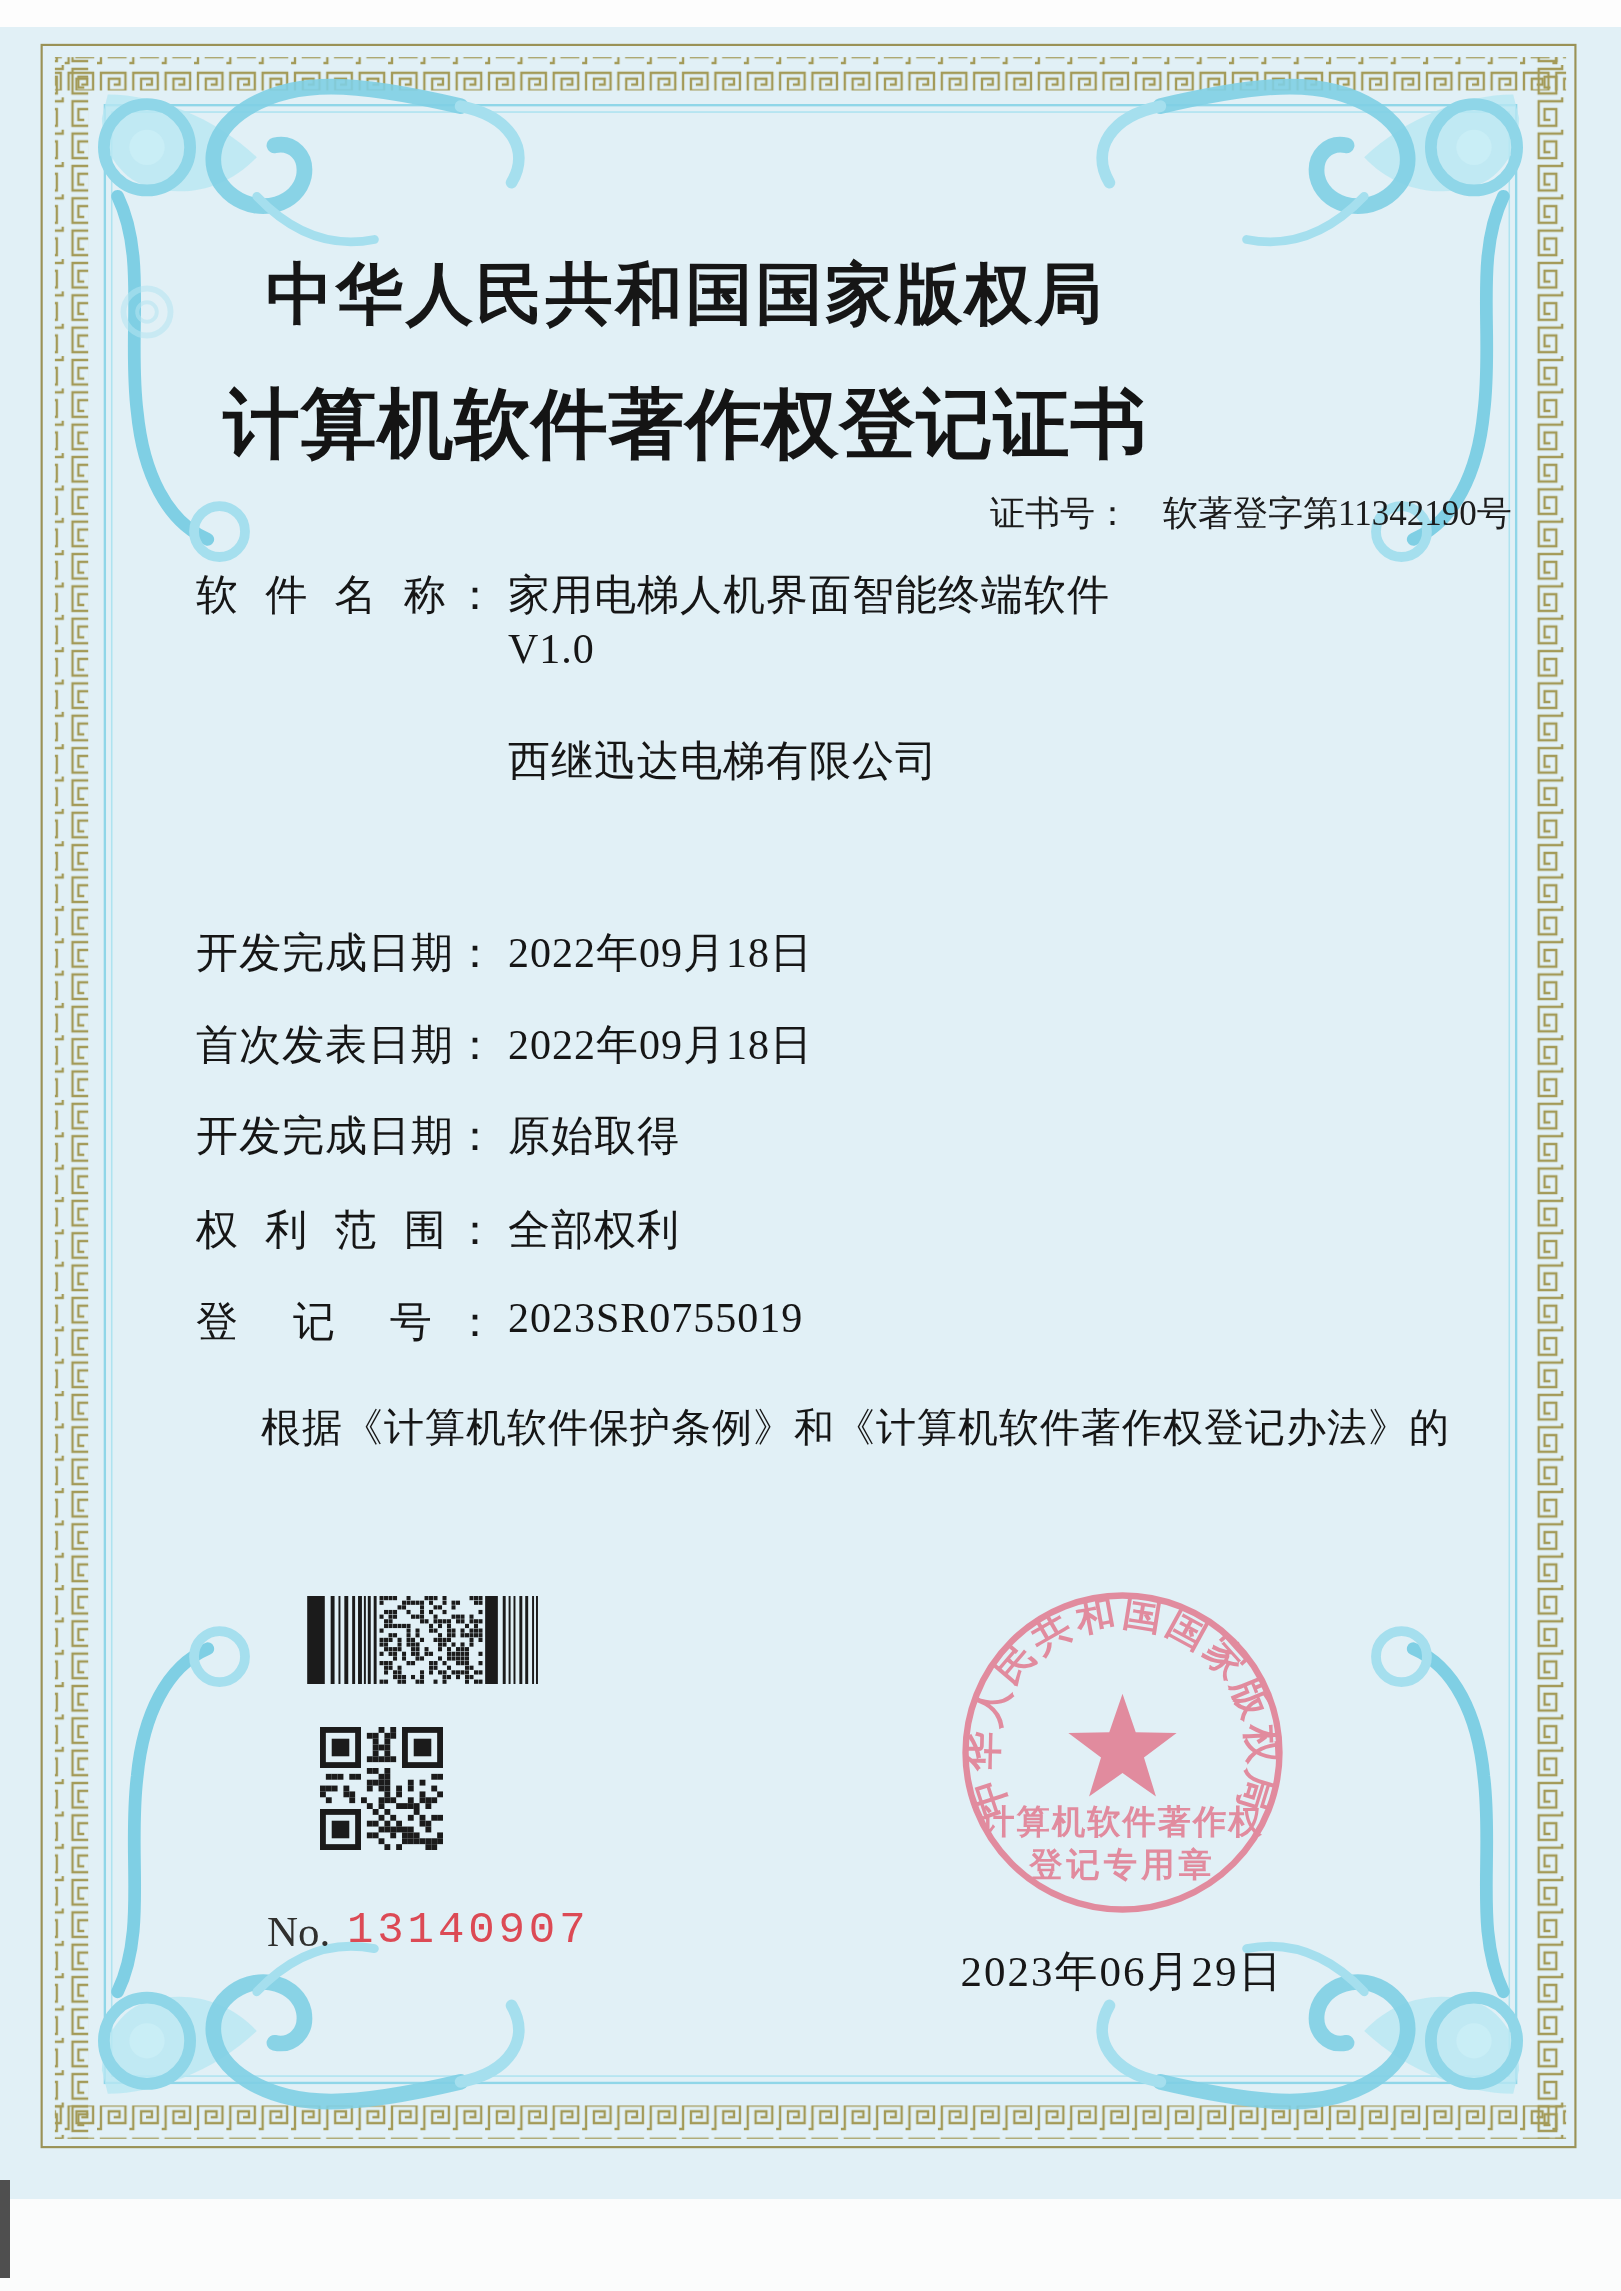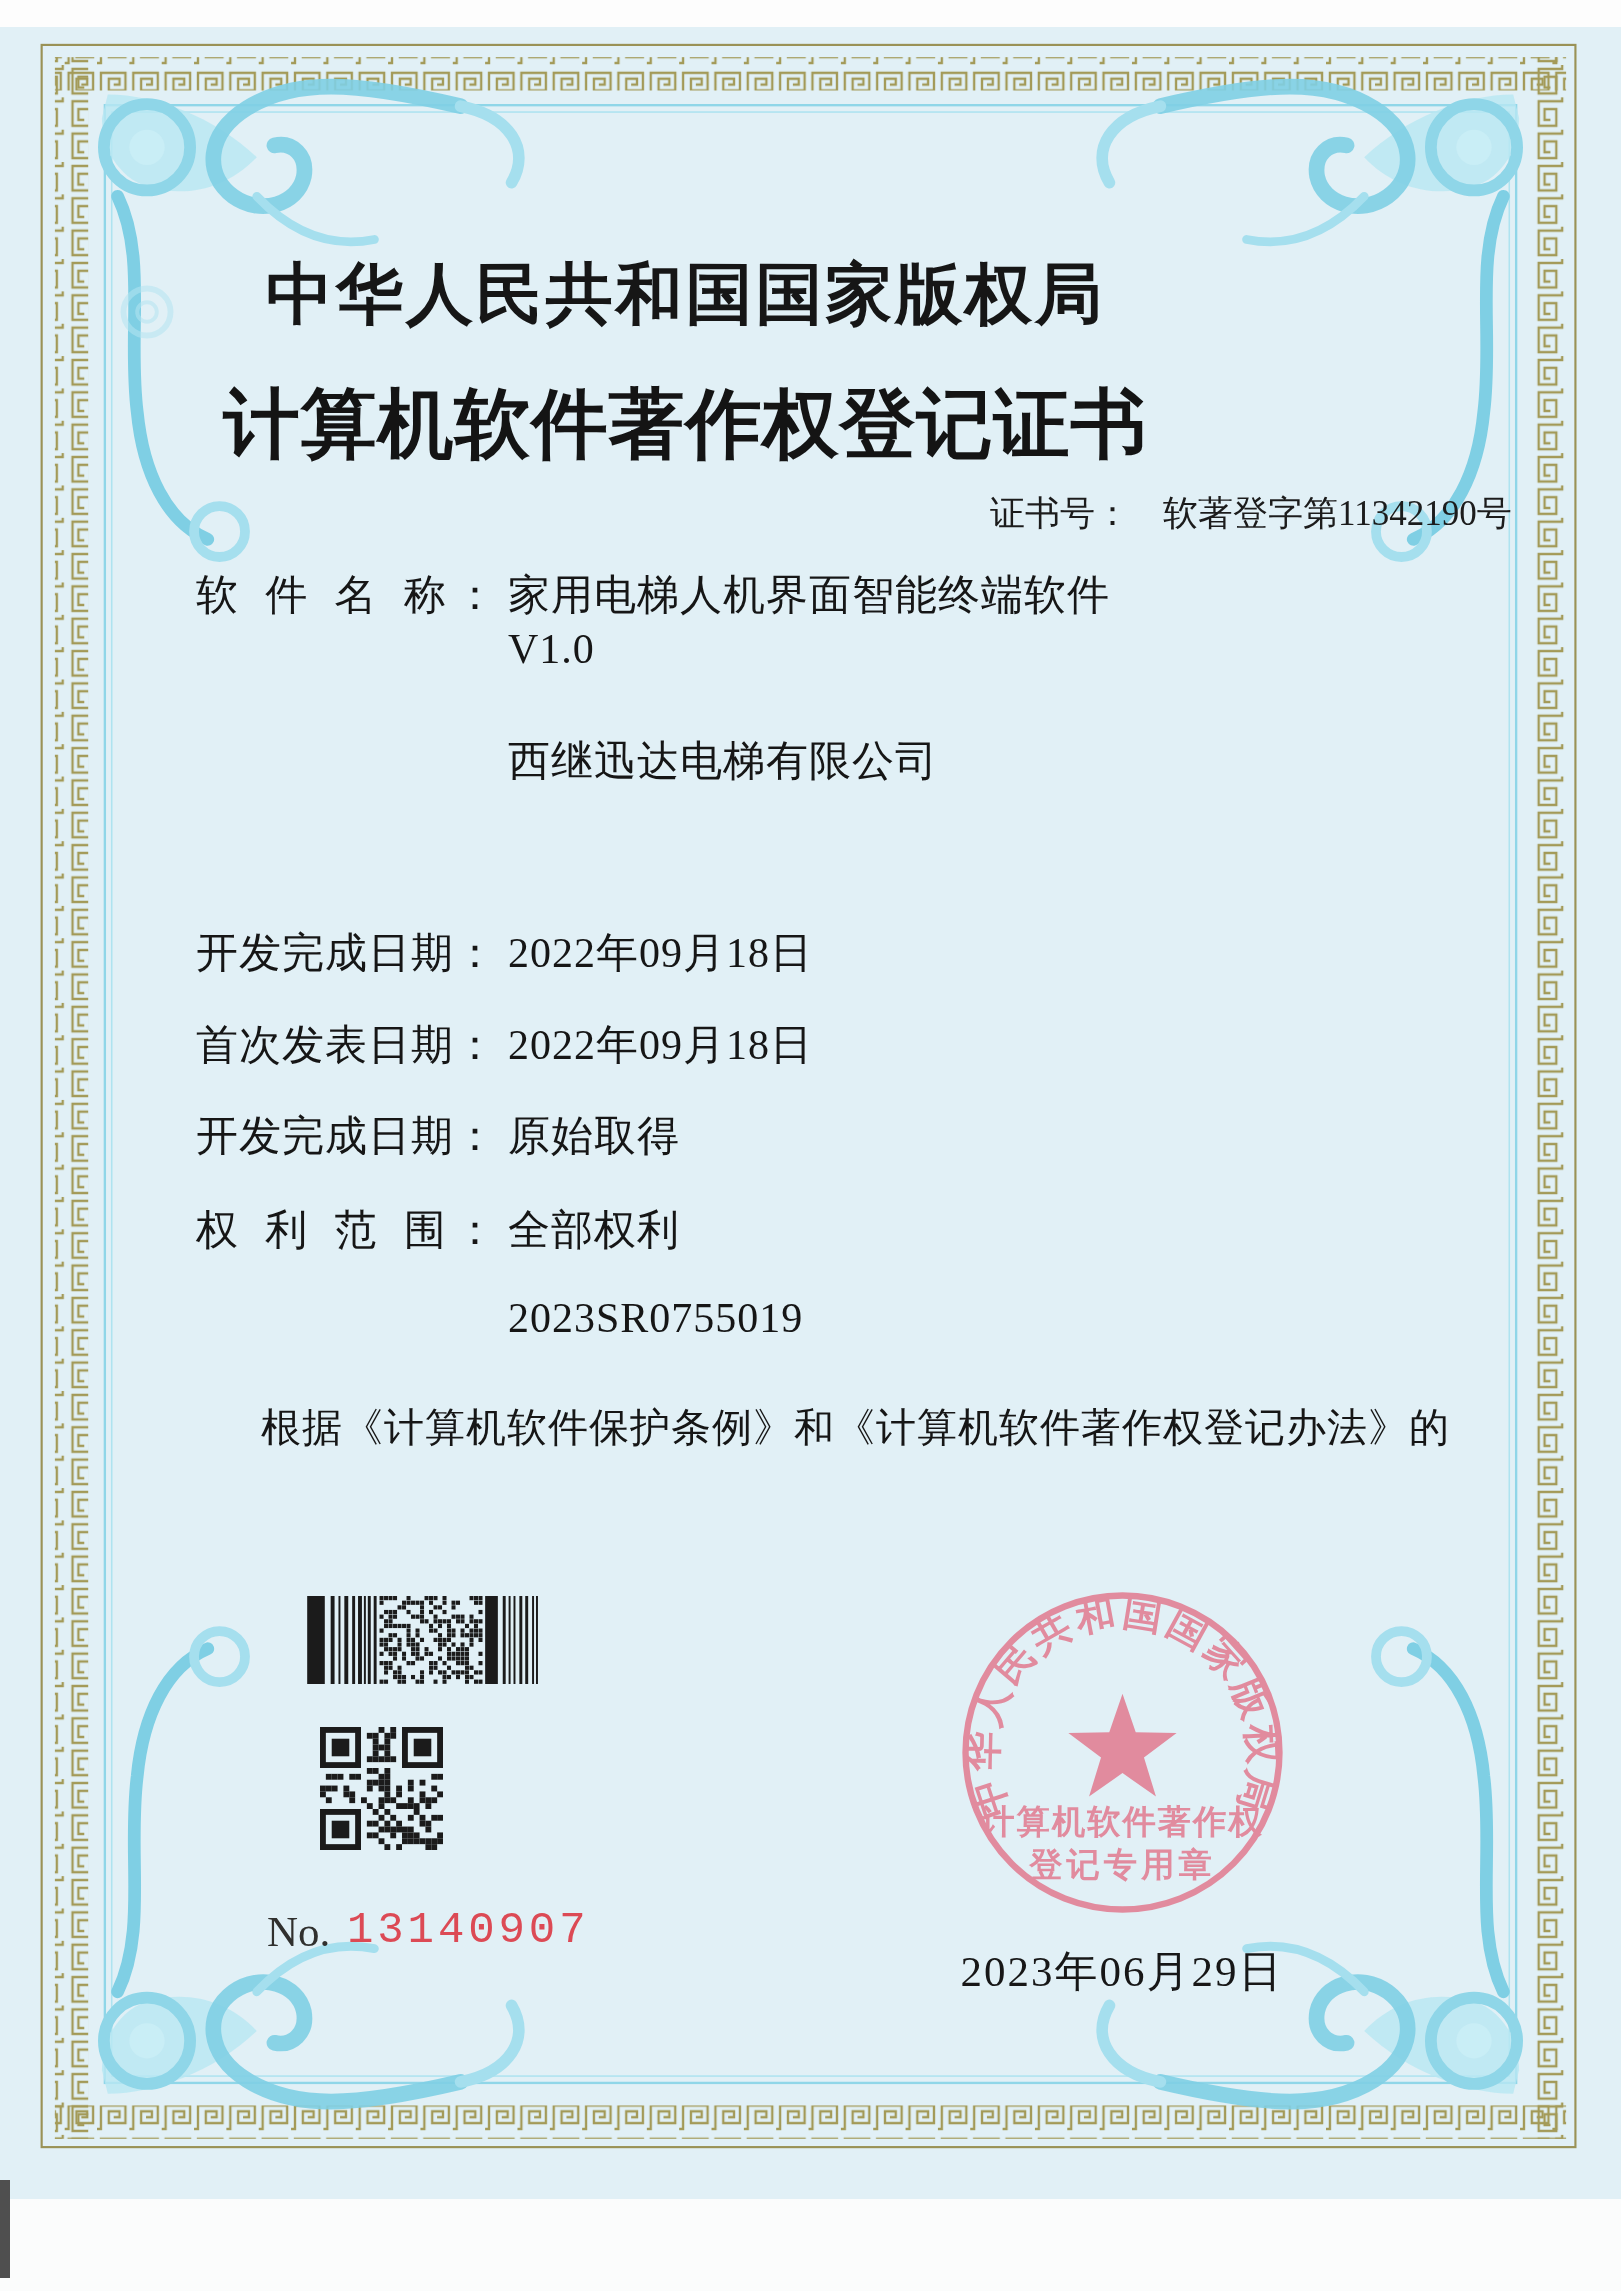--- a/index.html
+++ b/index.html
@@ -95,20 +95,21 @@
 
   <div class="abs flabel" style="top:1017px">首次发表日期：</div>
   <div class="abs fvalue" style="top:1017px">2022年09月18日</div>
 
   <div class="abs flabel" style="top:1108px">开发完成日期：</div>
   <div class="abs fvalue" style="top:1108px">原始取得</div>
 
   <div class="abs flabel" style="top:1202px">权 利 范 围：</div>
   <div class="abs fvalue" style="top:1202px">全部权利</div>
 
+  <div class="abs flabel" style="top:1294px">登 记 号：</div>
   <div class="abs fvalue" style="top:1294px">2023SR0755019</div>
 
   <div class="abs stmt" style="left:261px;top:1400px">根据《计算机软件保护条例》和《计算机软件著作权登记办法》的</div>
 
   <svg id="barcode-svg" class="abs" style="left:307px;top:1596px" width="237" height="88" viewBox="0 0 242 90">
       <rect x="0" y="0" width="18" height="90" fill="#1b1b1b"></rect>
       <rect x="24" y="0" width="4" height="90" fill="#1b1b1b"></rect>
       <rect x="32" y="0" width="2" height="90" fill="#1b1b1b"></rect>
       <rect x="38" y="0" width="4" height="90" fill="#1b1b1b"></rect>
       <rect x="46" y="0" width="3" height="90" fill="#1b1b1b"></rect>

